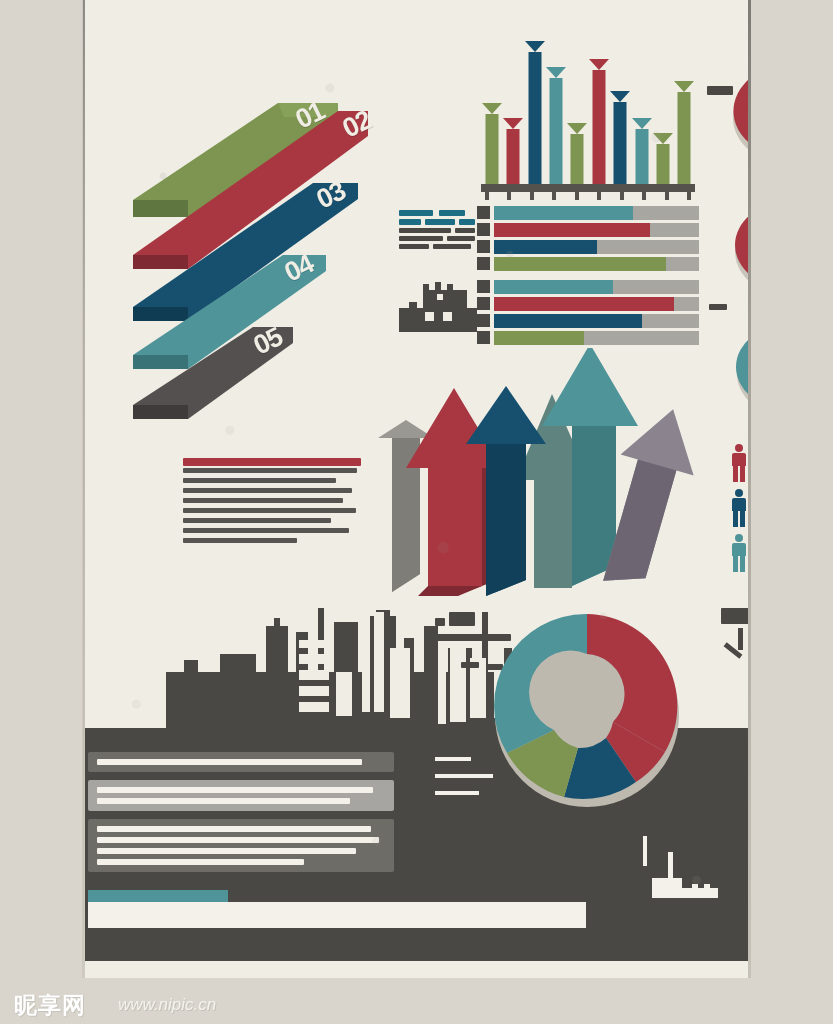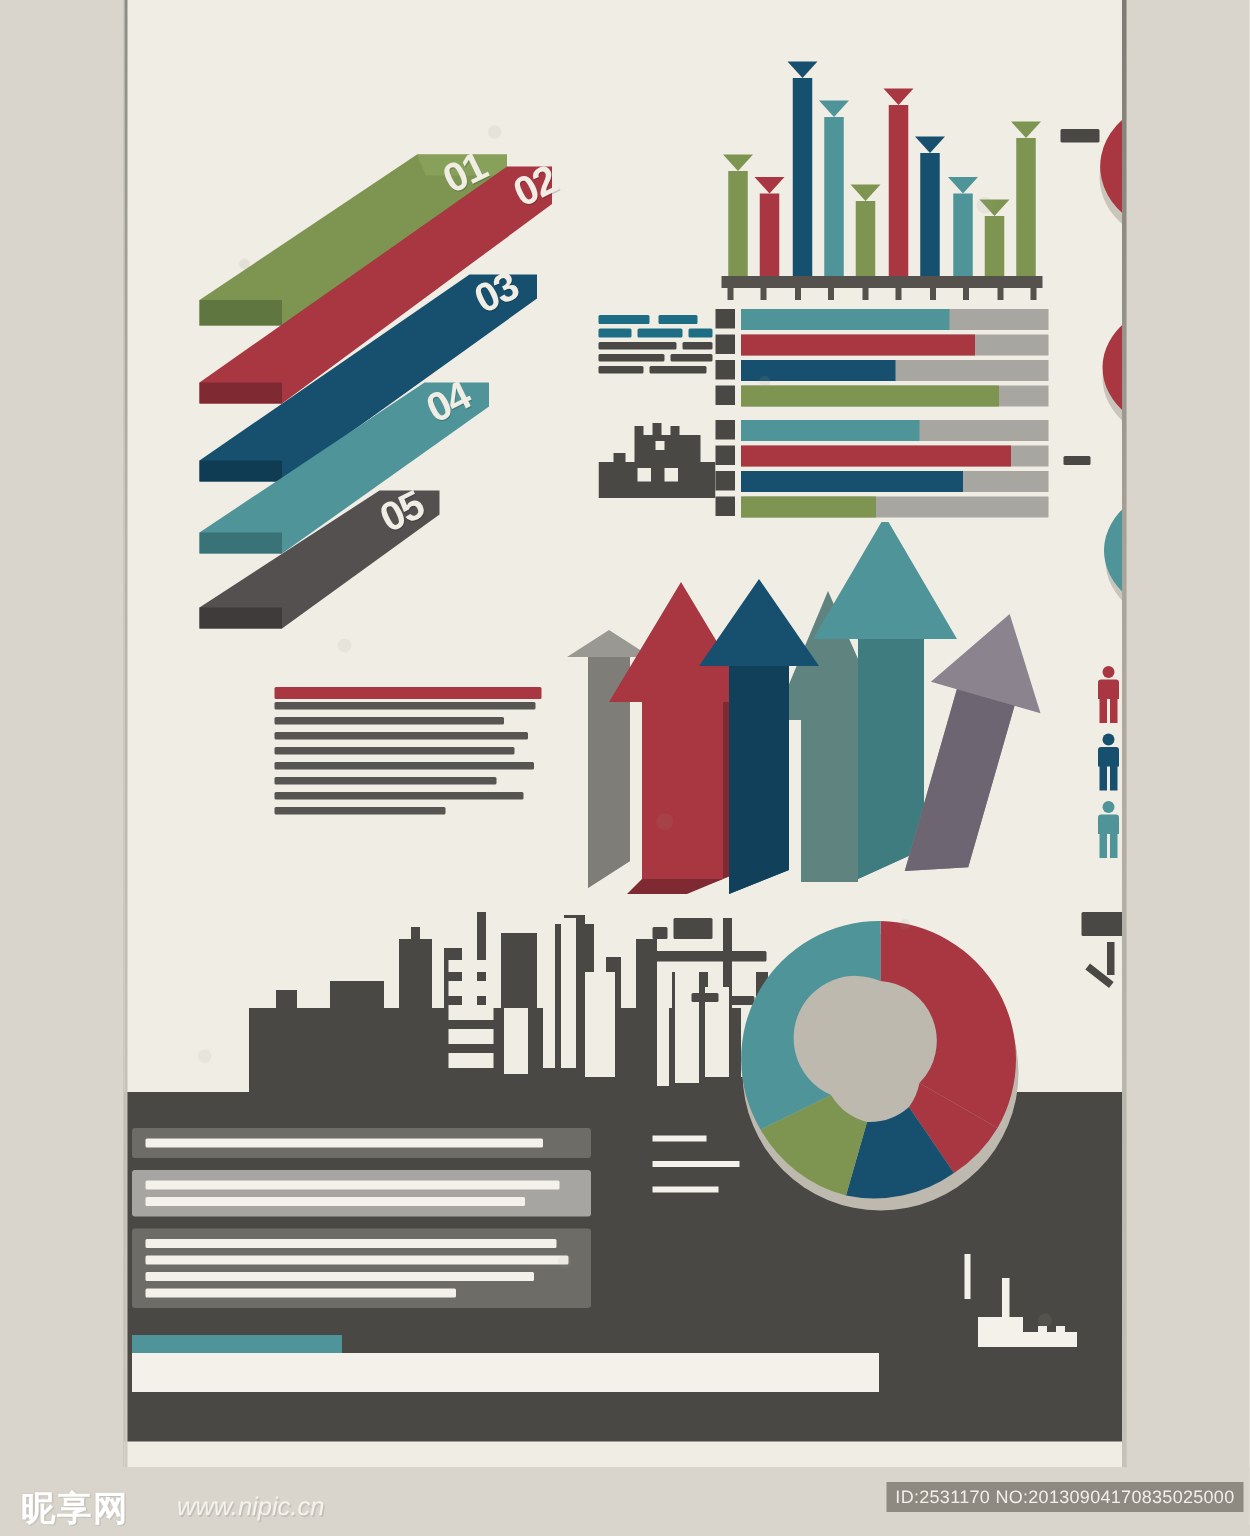--- a/index.html
+++ b/index.html
@@ -495,15 +495,14 @@
     </div>
 
   </div>
 
   <div class="sheet-edge-l"></div>
   <div class="sheet-edge-r"></div>
 
   <div class="footer"></div>
   <div class="wm-cn">昵享网</div>
   <div class="wm-url">www.nipic.cn</div>
-  <div class="wm-id">ID:2531170 NO:20130904170835025000</div>
 
 </div>
 
 </body></html>

